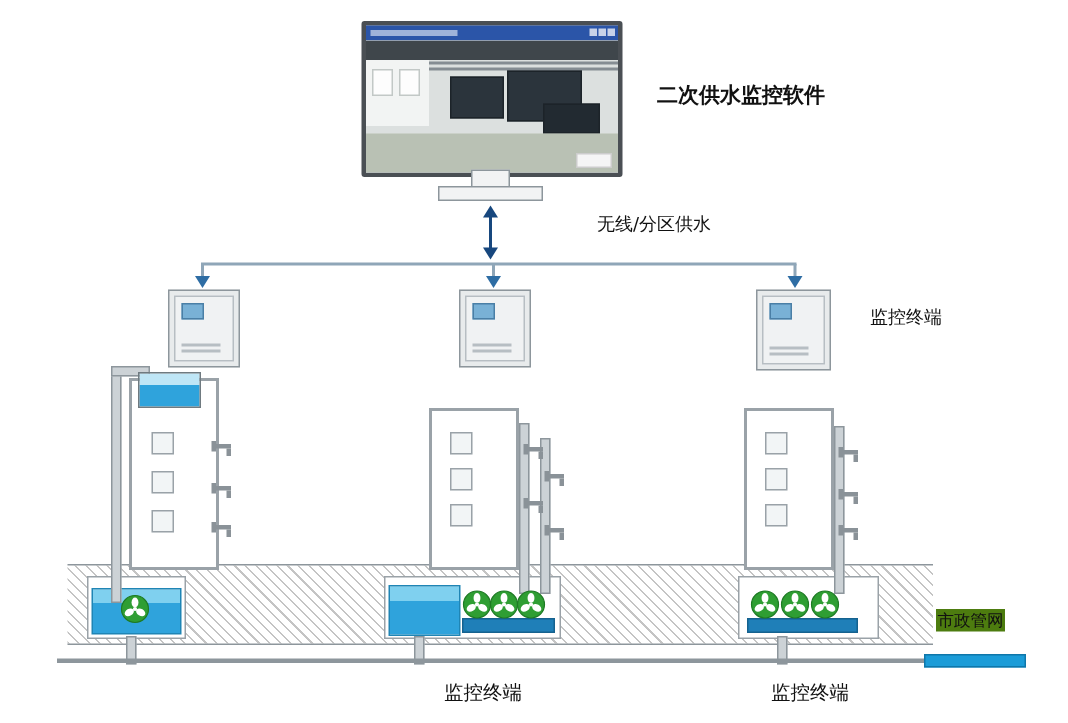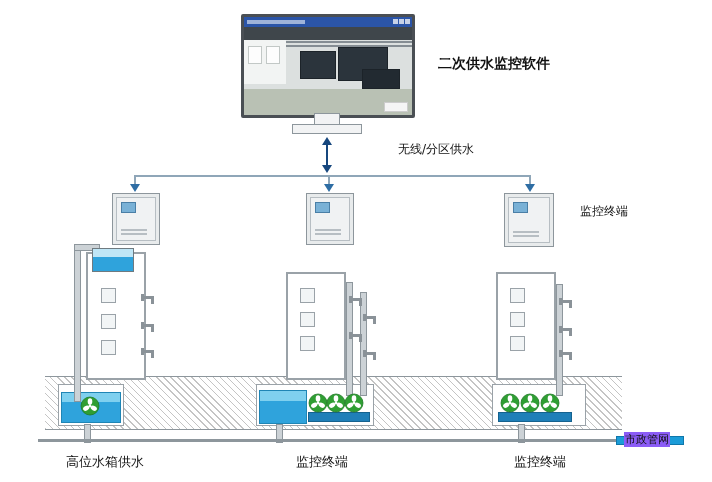--- a/index.html
+++ b/index.html
@@ -224,19 +224,18 @@
       <ellipse cx="10" cy="5.6" rx="2.3" ry="3.3"></ellipse>
       <ellipse cx="10" cy="5.6" rx="2.3" ry="3.3" transform="rotate(120 10 10)"></ellipse>
       <ellipse cx="10" cy="5.6" rx="2.3" ry="3.3" transform="rotate(240 10 10)"></ellipse>
     </g>
       <circle cx="10" cy="10" r="1.4" fill="#fff"></circle>
   </svg>
   <div class="pipe" style="left:518px;top:424px;width:5px;height:17px;"></div>
 
   <div class="baseline"></div>
   <div class="munpipe"></div>
-  <div class="label small" style="left:624px;top:432px;font-size:11px;background:#8b5cf6;padding:0 1px;text-align:center;">市政管网</div>
-
-  <div class="label" style="left:66px;top:453px;">高位水箱供水</div>
+  <div class="label small" style="left:624px;top:406px;font-size:11px;background:#4d7c0f;padding:0 1px;text-align:center;">市政管网</div>
+
   <div class="label" style="left:296px;top:453px;">监控终端</div>
   <div class="label" style="left:514px;top:453px;">监控终端</div>
 
 </div>
 
 </body></html>

